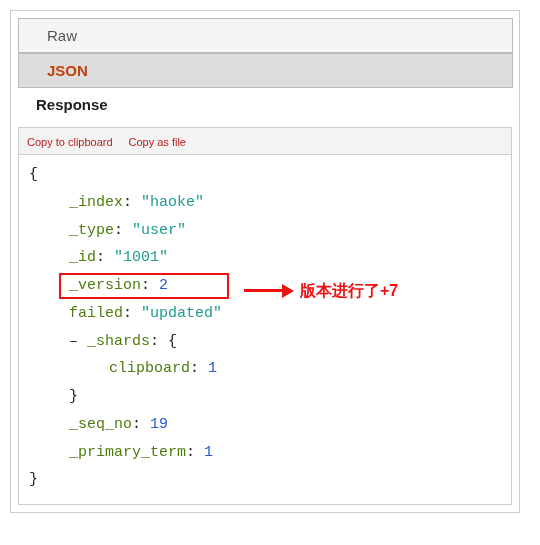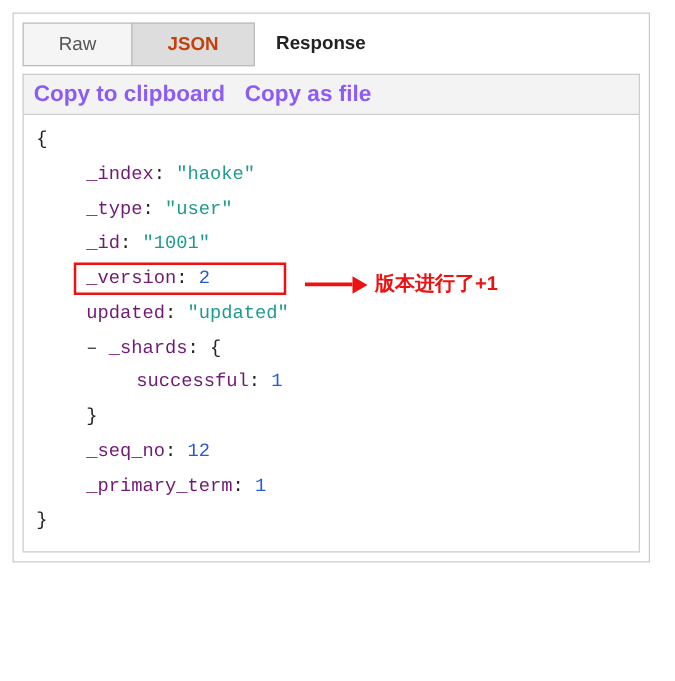--- a/index.html
+++ b/index.html
@@ -13,20 +13,21 @@
       background: #fff;
       padding: 10px;
     }
     .container {
       width: 510px;
       border: 1px solid #ccc;
       padding: 7px;
     }
     .tabs {
       display: flex;
+      flex-direction: column;
     }
     .tab {
       padding: 8px 28px;
       border: 1px solid #bbb;
       background: #f5f5f5;
       color: #555;
       font-size: 15px;
       cursor: pointer;
       margin-right: -1px;
     }
@@ -42,39 +43,38 @@
       color: #222;
     }
     .action-bar {
       border: 1px solid #ccc;
       border-bottom: none;
       background: #f3f3f3;
       padding: 5px 8px;
       margin-top: 6px;
     }
     .action-link {
-      color: #8b5cf6;
+      color: #b91c1c;
       text-decoration: none;
       cursor: pointer;
-      font-size: 18px;
+      font-size: 11px;
       margin-right: 12px;
-      font-weight: bold;
     }
     .json-body {
       border: 1px solid #ccc;
       padding: 6px 10px 10px 10px;
       font-family: "Courier New", Consolas, monospace;
       font-size: 15px;
       line-height: 1.85;
       position: relative;
       color: #222;
     }
     .ind1 { padding-left: 40px; }
     .ind2 { padding-left: 80px; }
-    .key { color: #701a75; }
+    .key { color: #4d7c0f; }
     .str { color: #1f9b8e; }
     .num { color: #245ad6; }
     .punc { color: #222; }
     .toggle { color: #333; }
     .highlight-row {
       position: relative;
     }
     .highlight-box {
       position: absolute;
       border: 2px solid #e11;
@@ -136,34 +136,34 @@
     <div class="ind1"><span class="key">_type</span><span class="punc">: </span><span class="str">"user"</span></div>
 
     <div class="ind1"><span class="key">_id</span><span class="punc">: </span><span class="str">"1001"</span></div>
 
     <div class="ind1 highlight-row">
       <span class="key">_version</span><span class="punc">: </span><span class="num">2</span>
       <div class="highlight-box"></div>
       <div class="arrow-group">
         <div class="arrow-line"></div>
         <div class="arrow-head"></div>
-        <span class="annotation">版本进行了+1</span>
+        <span class="annotation">版本进行了+7</span>
       </div>
     </div>
 
-    <div class="ind1"><span class="key">updated</span><span class="punc">: </span><span class="str">"updated"</span></div>
+    <div class="ind1"><span class="key">failed</span><span class="punc">: </span><span class="str">"updated"</span></div>
 
     <div class="ind1"><span class="toggle">–</span> <span class="key">_shards</span><span class="punc">: </span><span class="punc">{</span></div>
 
 
-    <div class="ind2"><span class="key">successful</span><span class="punc">: </span><span class="num">1</span></div>
+    <div class="ind2"><span class="key">clipboard</span><span class="punc">: </span><span class="num">1</span></div>
 
 
     <div class="ind1"><span class="punc">}</span></div>
 
-    <div class="ind1"><span class="key">_seq_no</span><span class="punc">: </span><span class="num">12</span></div>
+    <div class="ind1"><span class="key">_seq_no</span><span class="punc">: </span><span class="num">19</span></div>
 
     <div class="ind1"><span class="key">_primary_term</span><span class="punc">: </span><span class="num">1</span></div>
 
     <div><span class="punc">}</span></div>
   </div>
 
 </div>
 
 </body></html>

